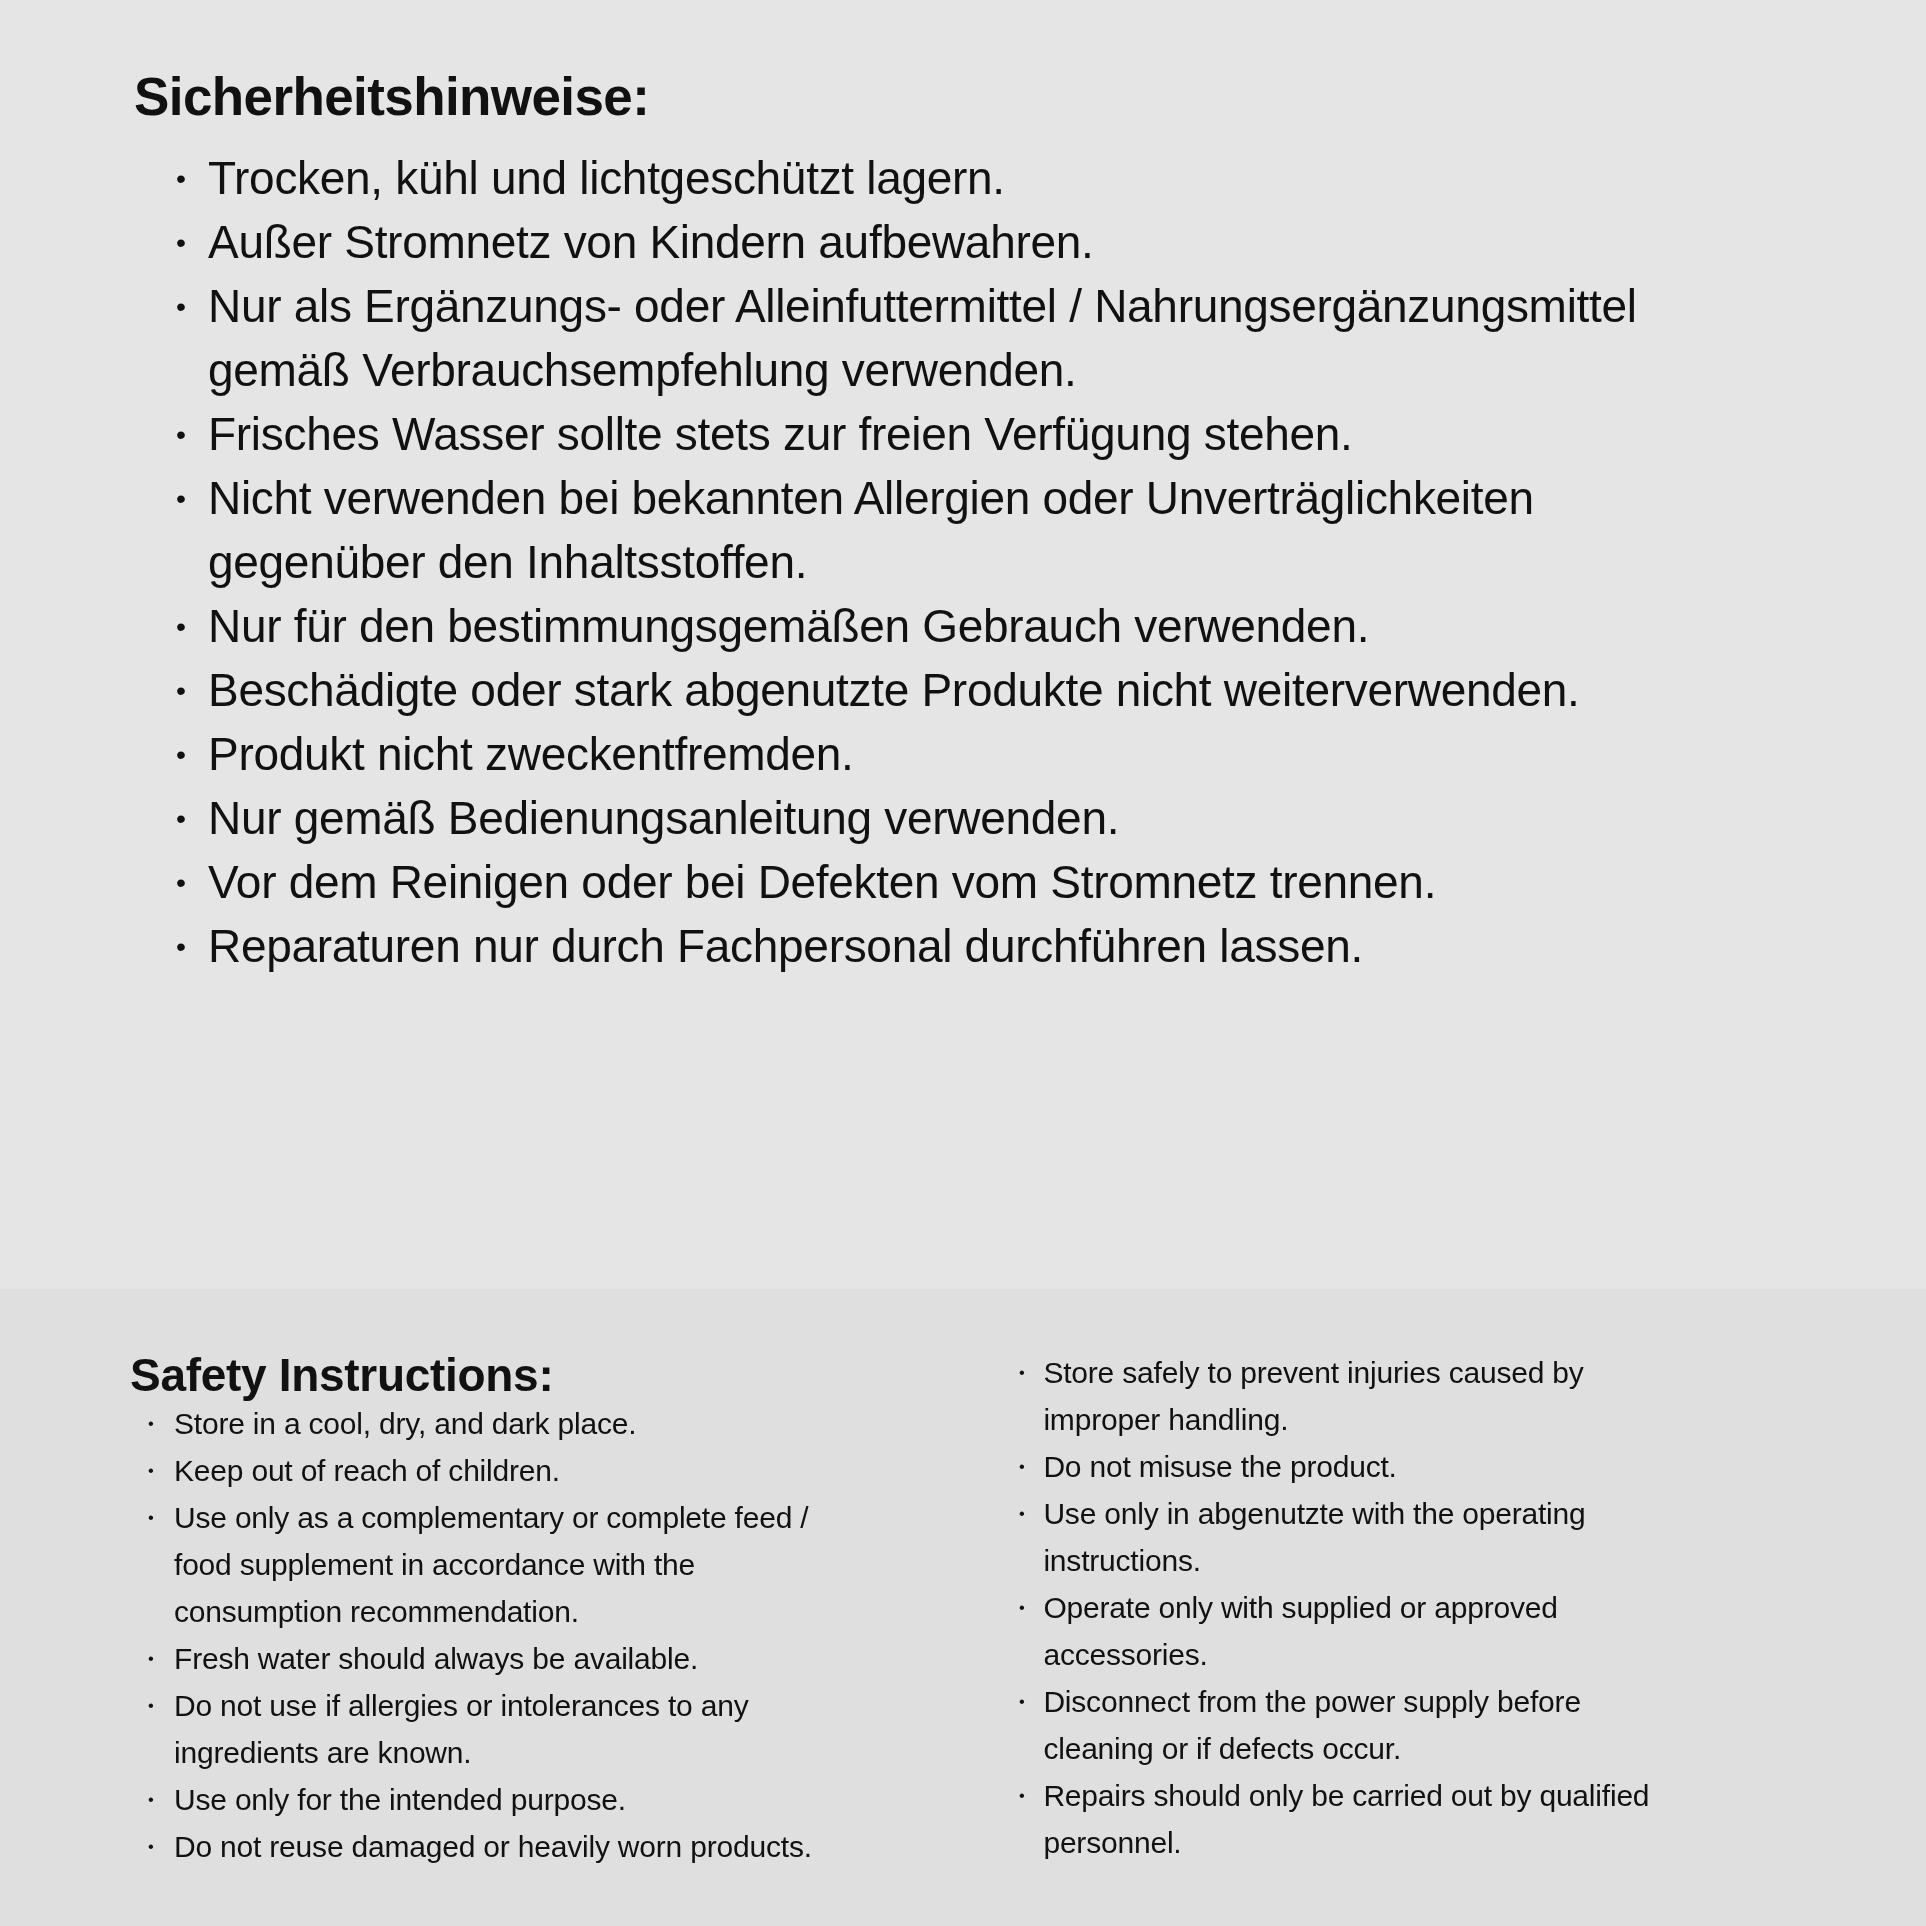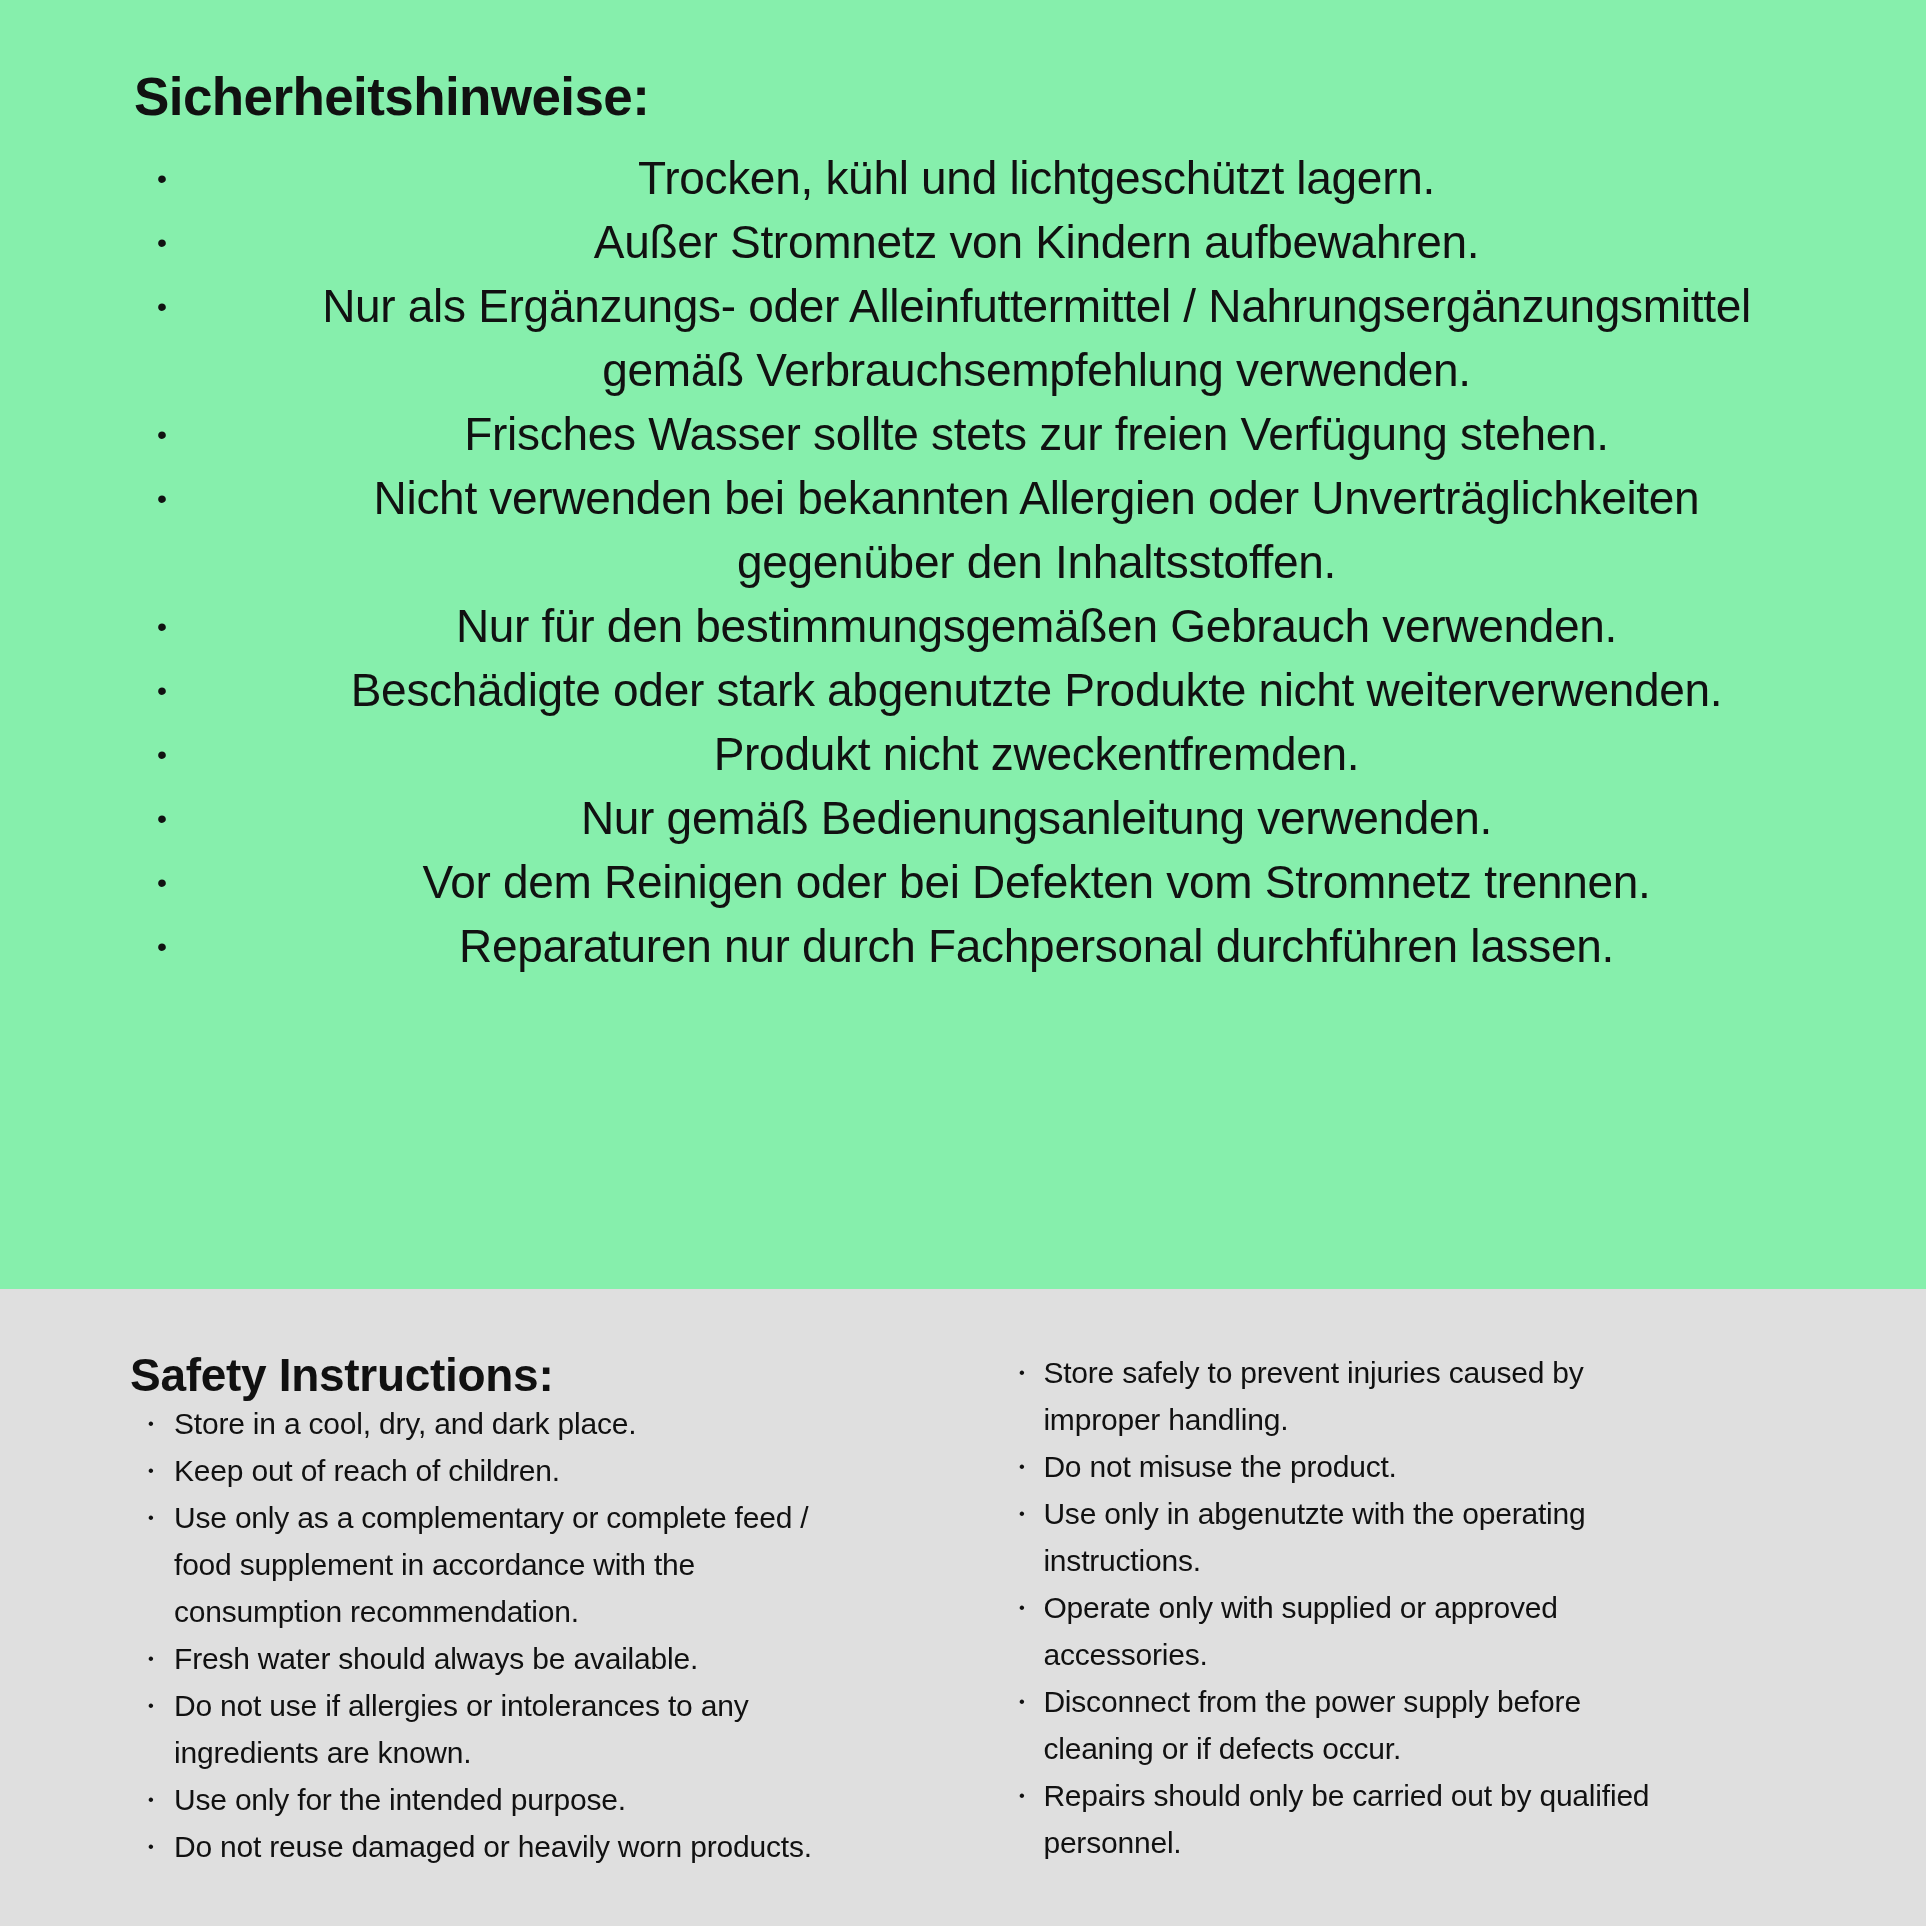--- a/index.html
+++ b/index.html
@@ -2,21 +2,21 @@
 <html style="font-size:10.3px"><head>
 <meta charset="utf-8">
 <style>
   html, body { margin: 0; padding: 0; }
   body { font-family: "Liberation Sans", "DejaVu Sans", sans-serif; }
 
   .page {
     position: relative;
     width: 1926px;
     height: 1926px;
-    background: #86efac;
+    background: #e5e5e5;
     overflow: hidden;
     color: #111111;
   }
 
   
   .de-title {
     position: absolute;
     left: 134px;
     top: 65px;
     margin: 0;
@@ -28,27 +28,26 @@
   }
 
   ul.bullet-list {
     list-style: none;
     margin: 0;
     padding: 0;
   }
 
   ul.de-list {
     position: absolute;
-    left: 157px;
+    left: 176px;
     top: 146px;
     width: 1727px;
     font-size: 46px;
     line-height: 64px;
     letter-spacing: -0.3px;
-    text-align: center;
   }
   ul.de-list > li {
     position: relative;
     padding-left: 32px;
     white-space: pre-line;
   }
   ul.de-list > li::before {
     content: "\2022";
     position: absolute;
     left: 0;

